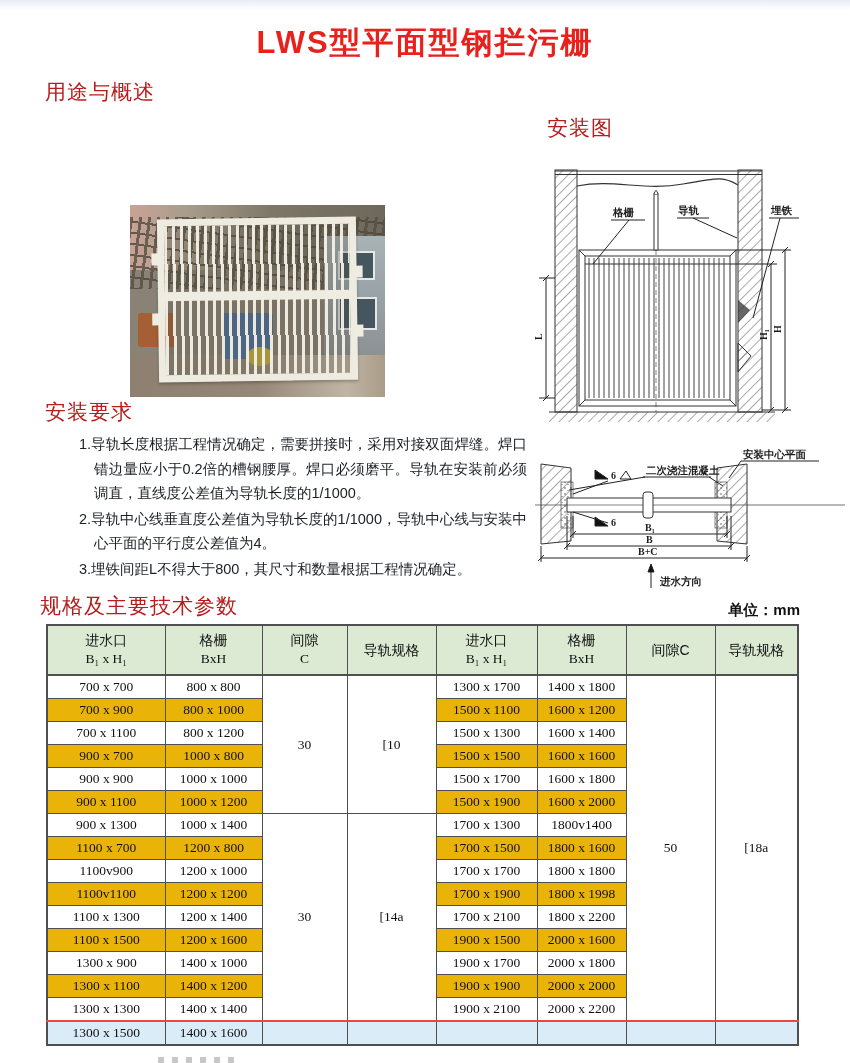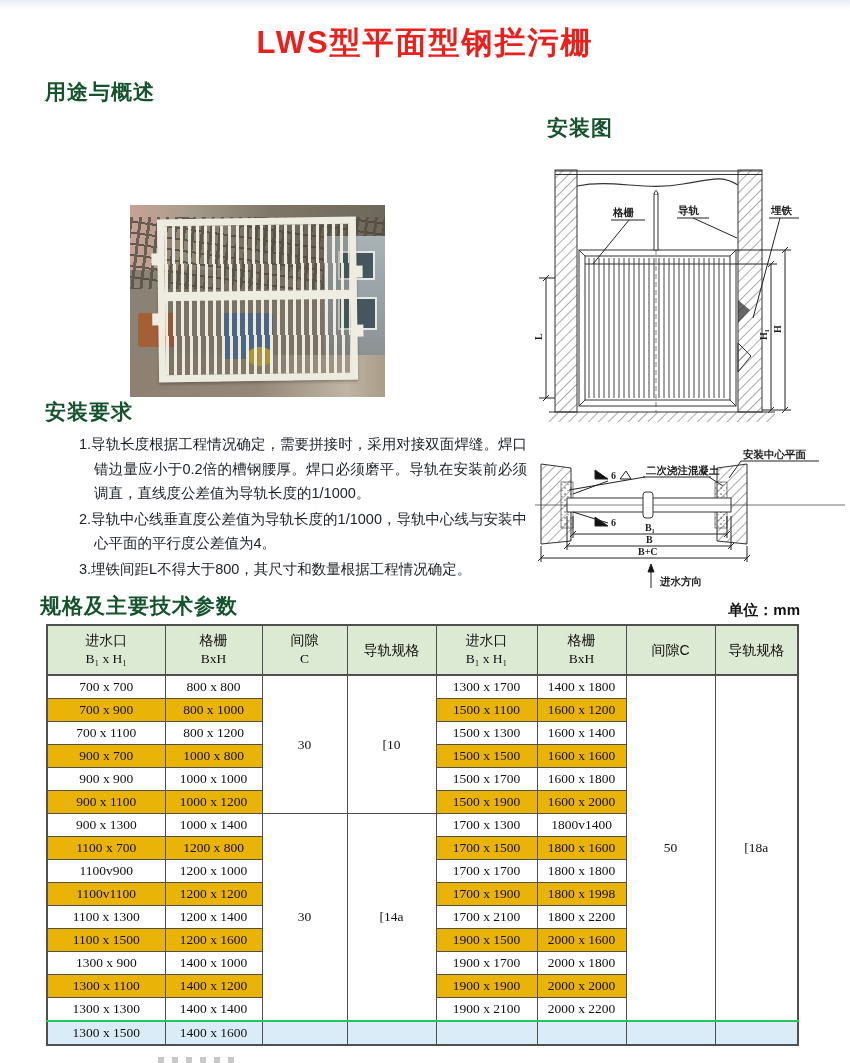--- a/index.html
+++ b/index.html
@@ -2,21 +2,21 @@
 <html lang="zh"><head>
 <meta charset="utf-8">
 <style>
   html,body{margin:0;padding:0;background:#fff;}
   .page{position:relative;width:850px;height:1063px;background:#fff;overflow:hidden;
         font-family:"Liberation Sans","DejaVu Sans",sans-serif;color:#1c2026;}
   .top-strip{position:absolute;left:0;top:0;width:850px;height:10px;
         background:linear-gradient(180deg,#e8ecf8 0%,#f6f8fd 60%,#ffffff 100%);}
   .doc-title{position:absolute;left:0;top:22px;width:850px;text-align:center;
         font-size:31px;font-weight:bold;color:#e8211d;letter-spacing:2px;}
-  .sec-heading{position:absolute;font-size:21px;font-weight:bold;color:#14532d;letter-spacing:1px;}
+  .sec-heading{position:absolute;font-size:21px;font-weight:normal;color:#b91c1c;letter-spacing:1px;}
   #h-overview{left:45px;top:78px;}
   #h-diagram{left:547px;top:114px;}
   #h-req{left:45px;top:398px;}
   #h-specs{left:40px;top:592px;}
   .overview-text{position:absolute;left:45px;top:108px;width:478px;
         font-size:14.5px;line-height:29px;text-align:justify;text-indent:2em;color:#1b1f26;}
   .req-list{position:absolute;left:47px;top:432px;width:480px;font-size:14.5px;line-height:24.5px;color:#1b1f26;}
   .req-item{padding-left:15px;text-indent:-15px;margin-bottom:1px;text-align:justify;margin-left:32px;}
   .unit-label{position:absolute;left:700px;top:601px;width:100px;text-align:right;
         font-size:15px;font-weight:bold;color:#111;}
@@ -56,21 +56,21 @@
   
   .spec-table{position:absolute;left:46px;top:624px;width:751px;border-collapse:collapse;table-layout:fixed;}
   .spec-table th,.spec-table td{border:1px solid #4f4f4f;padding:0;text-align:center;vertical-align:middle;}
   .spec-table{border:2px solid #4f4f4f;}
   .spec-table thead th{height:48px;background:#dcead3;font-weight:normal;font-size:14px;
         color:#111;border-bottom:2px solid #4f4f4f;line-height:1.35;}
   .spec-table thead .hl2{font-family:"Liberation Serif","DejaVu Serif",serif;font-size:13.5px;}
   .spec-table tbody td{height:22px;font-family:"Liberation Serif","DejaVu Serif",serif;
         font-size:13.5px;color:#111;background:#fff;}
   .spec-table tbody td.shade{background:#eab308;}
-  .spec-table tbody tr.lastrow td{background:#d9ecf8;border-top:2px solid #22c55e;}
+  .spec-table tbody tr.lastrow td{background:#d9ecf8;border-top:2px solid #ef4444;}
   .cutoff{position:absolute;left:158px;top:1057px;width:80px;height:6px;overflow:hidden;
         background:repeating-linear-gradient(90deg,#9a9a9a 0 6px,transparent 6px 14px);opacity:.55;}
 </style>
 </head>
 <body>
 
 <div class="page">
   <div class="top-strip"></div>
 
   <div class="doc-title">LWS型平面型钢拦污栅</div>

